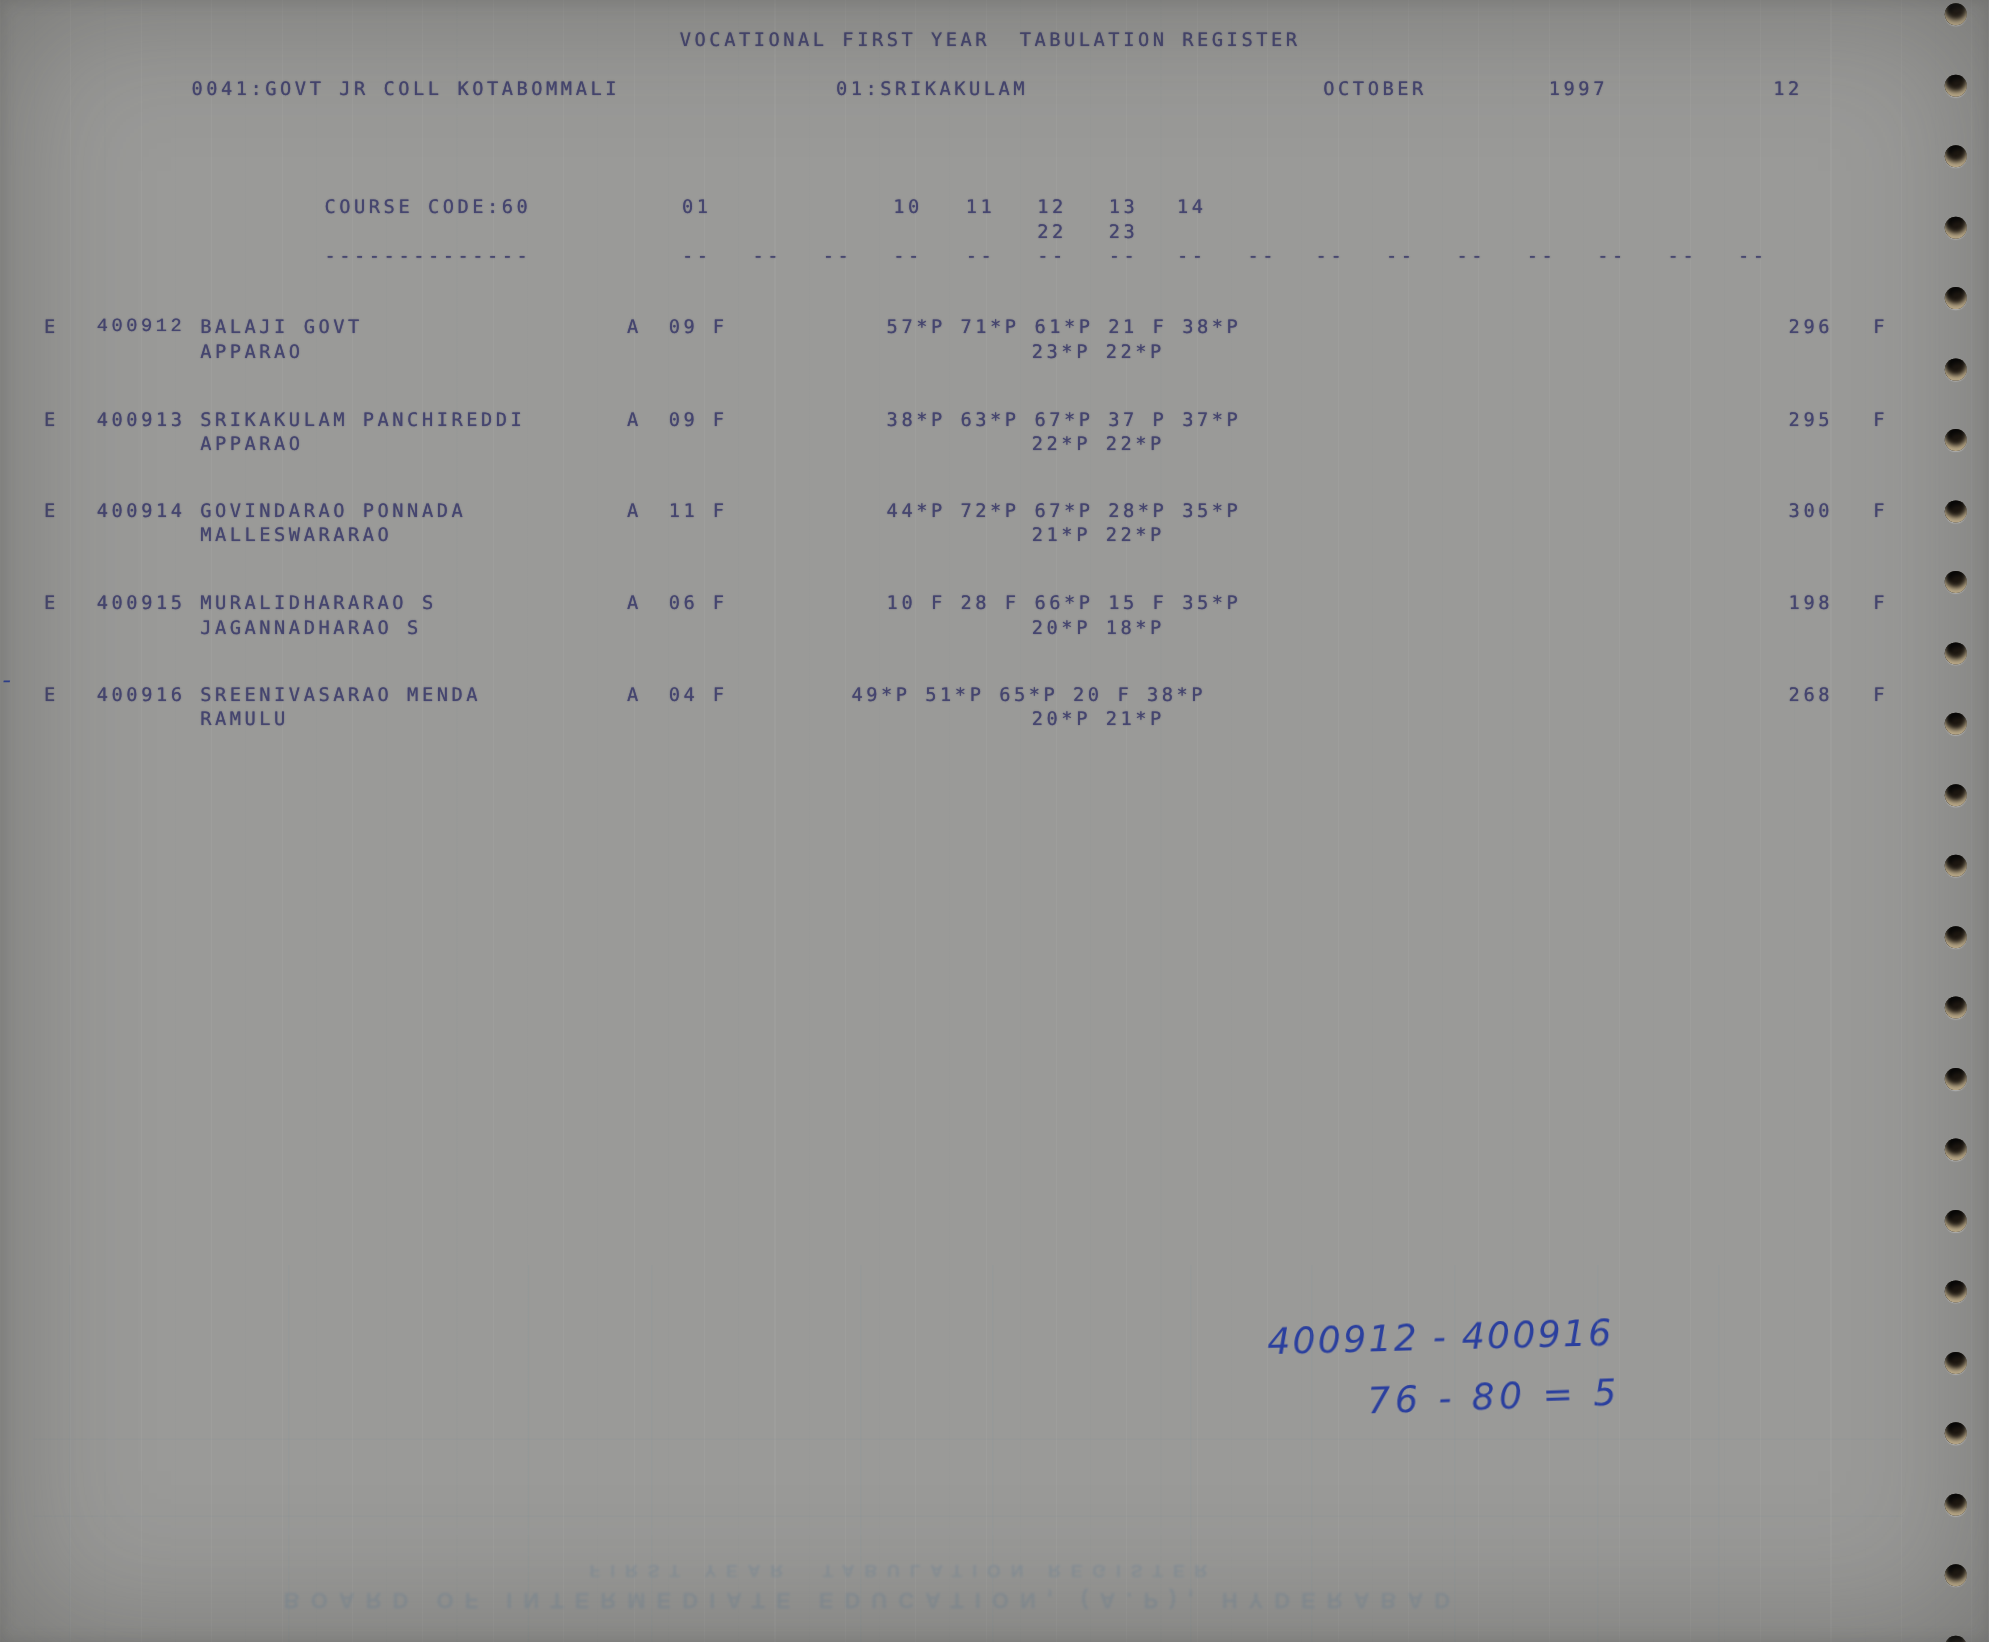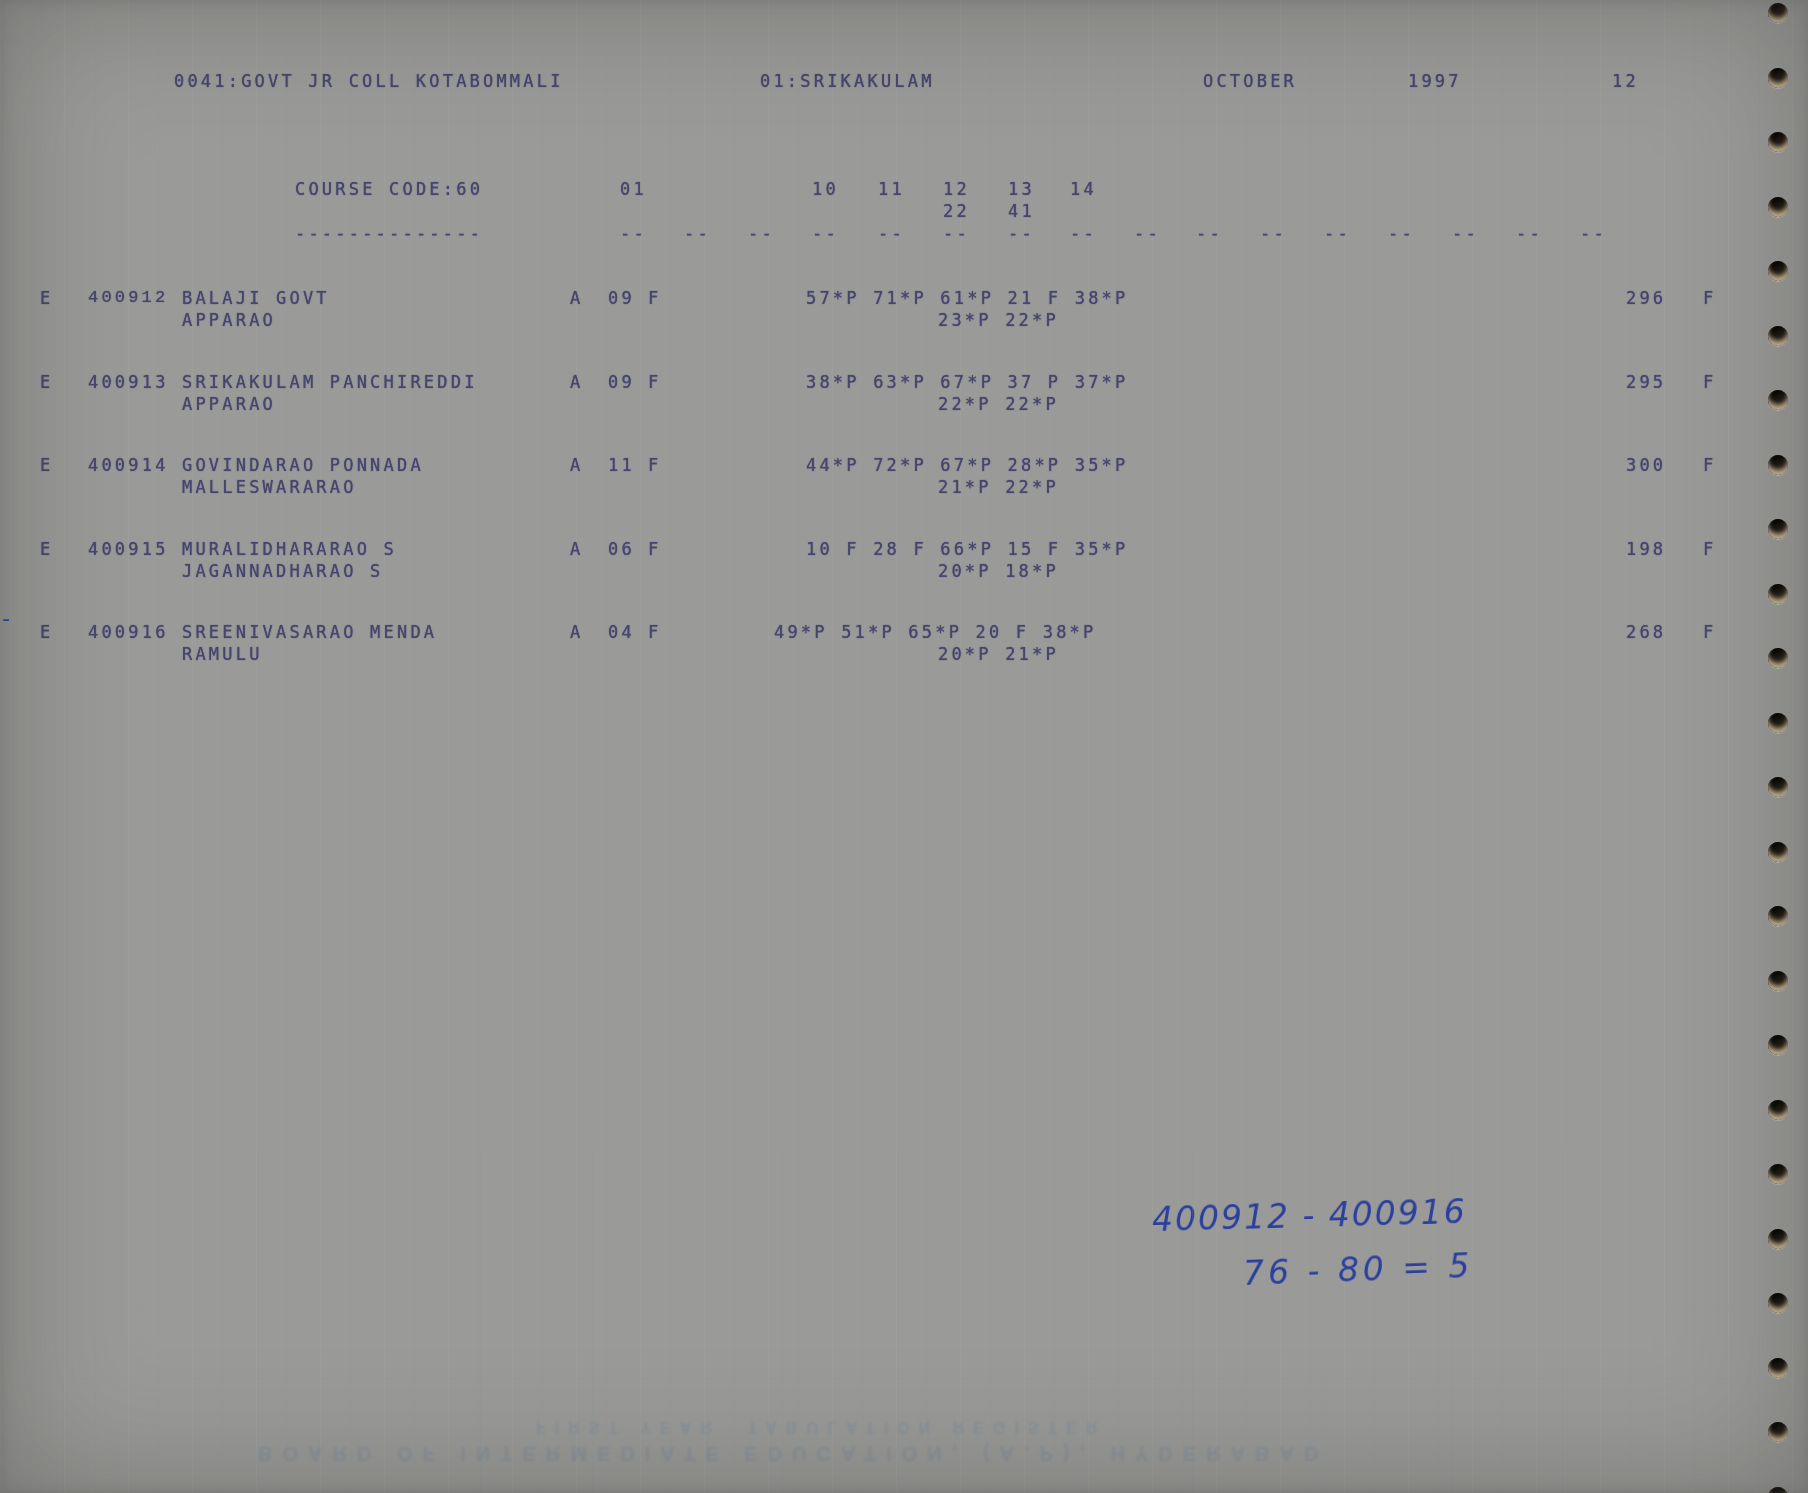--- a/index.html
+++ b/index.html
@@ -51,35 +51,36 @@
   .vline{position:absolute;width:1px;background:rgba(125,148,158,.16);pointer-events:none;}
   .hline{position:absolute;height:1px;background:rgba(125,148,158,.14);pointer-events:none;}
   .row span{position:absolute;}
 </style>
 </head>
 <body>
 
 <div class="paper">
   <div class="stripes"></div>
 
+  <div class="mono" style="left:618px;top:26px">VOCATIONAL FIRST YEAR  TABULATION REGISTER</div>
   <div class="mono" style="left:174px;top:70px">0041:GOVT JR COLL KOTABOMMALI</div>
   <div class="mono" style="left:760px;top:70px">01:SRIKAKULAM</div>
   <div class="mono" style="left:1203px;top:70px">OCTOBER</div>
   <div class="mono" style="left:1408px;top:70px">1997</div>
   <div class="mono" style="left:1612px;top:70px">12</div>
 
   <div class="mono" style="left:295px;top:178px">COURSE CODE:60</div>
   <div class="mono" style="left:620px;top:178px">01</div>
   <div class="mono" style="left:812px;top:178px">10</div>
   <div class="mono" style="left:878px;top:178px">11</div>
   <div class="mono" style="left:943px;top:178px">12</div>
   <div class="mono" style="left:1008px;top:178px">13</div>
   <div class="mono" style="left:1070px;top:178px">14</div>
   <div class="mono" style="left:943px;top:200px">22</div>
-  <div class="mono" style="left:1008px;top:200px">41</div>
+  <div class="mono" style="left:1008px;top:200px">23</div>
   <div class="mono" style="left:295px;top:222px">--------------</div>
   <div id="dash-rules">
       <div class="mono" style="left: 620px; top: 222px;">--</div>
       <div class="mono" style="left: 684px; top: 222px;">--</div>
       <div class="mono" style="left: 748px; top: 222px;">--</div>
       <div class="mono" style="left: 812px; top: 222px;">--</div>
       <div class="mono" style="left: 878px; top: 222px;">--</div>
       <div class="mono" style="left: 943px; top: 222px;">--</div>
       <div class="mono" style="left: 1008px; top: 222px;">--</div>
       <div class="mono" style="left: 1070px; top: 222px;">--</div>

